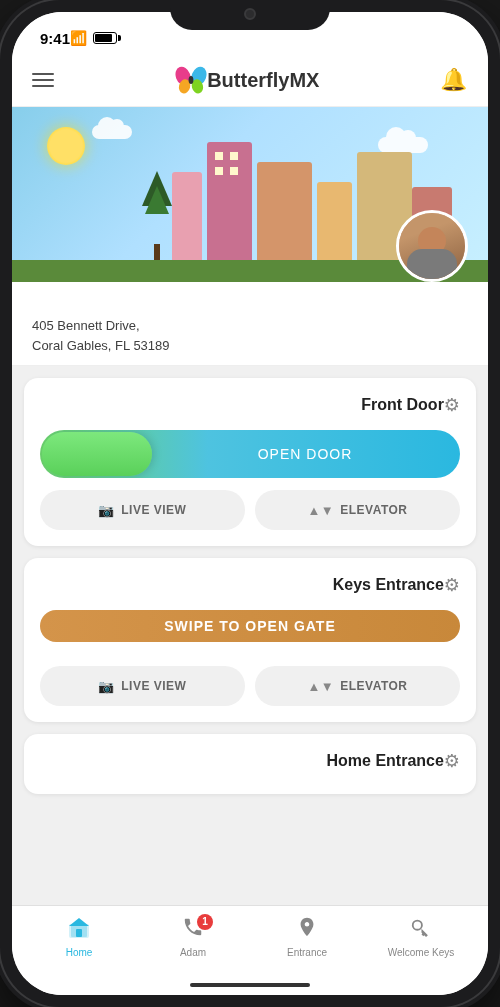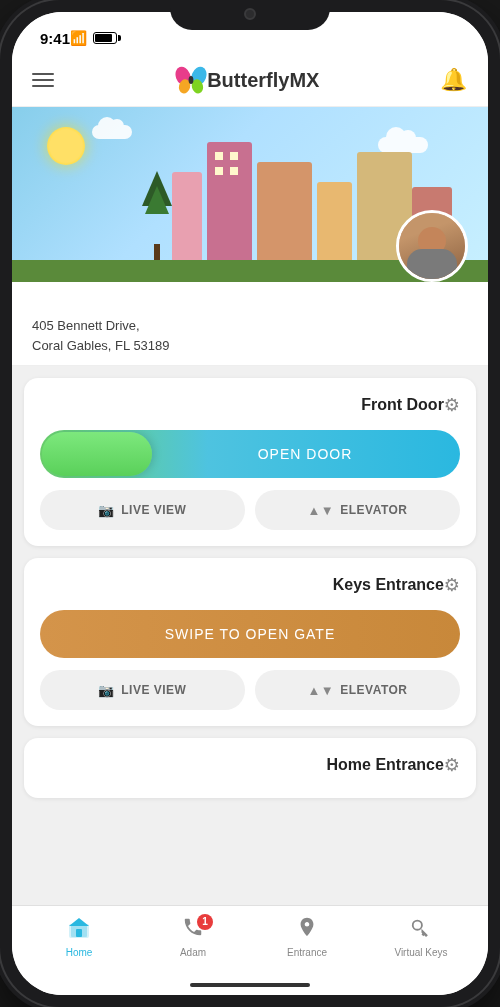--- a/index.html
+++ b/index.html
@@ -408,28 +408,28 @@
       text-align: center;
       font-size: 14px;
       font-weight: 400;
       color: white;
       letter-spacing: 1px;
     }
 
     
     .swipe-gate-btn {
       width: 100%;
-      height: 48px;
+      height: 32px;
       border-radius: 30px;
       background: linear-gradient(to right, #d4944a, #c8883a);
       border: none;
       cursor: pointer;
-      margin-bottom: 12px;
+      margin-bottom: 24px;
       font-size: 14px;
-      font-weight: 400;
+      font-weight: 700;
       color: white;
       letter-spacing: 1px;
     }
 
     
     .btn-row {
       display: flex;
       gap: 10px;
     }
     .secondary-btn {
@@ -697,21 +697,21 @@
           <span class="nav-label">Entrance</span>
         </div>
 
         <div class="nav-item">
           <span class="nav-icon">
             <svg width="22" height="22" viewBox="0 0 24 24" fill="none">
               <circle cx="8" cy="10" r="5" stroke="#888" stroke-width="2" fill="none"></circle>
               <path d="M12.5 14l7 7-2 2-2-2-1 1-2-2 1-1-1-1z" fill="#888"></path>
             </svg>
           </span>
-          <span class="nav-label">Virtual Keys</span>
+          <span class="nav-label">Welcome Keys</span>
         </div>
 
 
       </div>
 
       <div class="home-bar">
         <div class="home-bar-line"></div>
       </div>
 
     </div>

